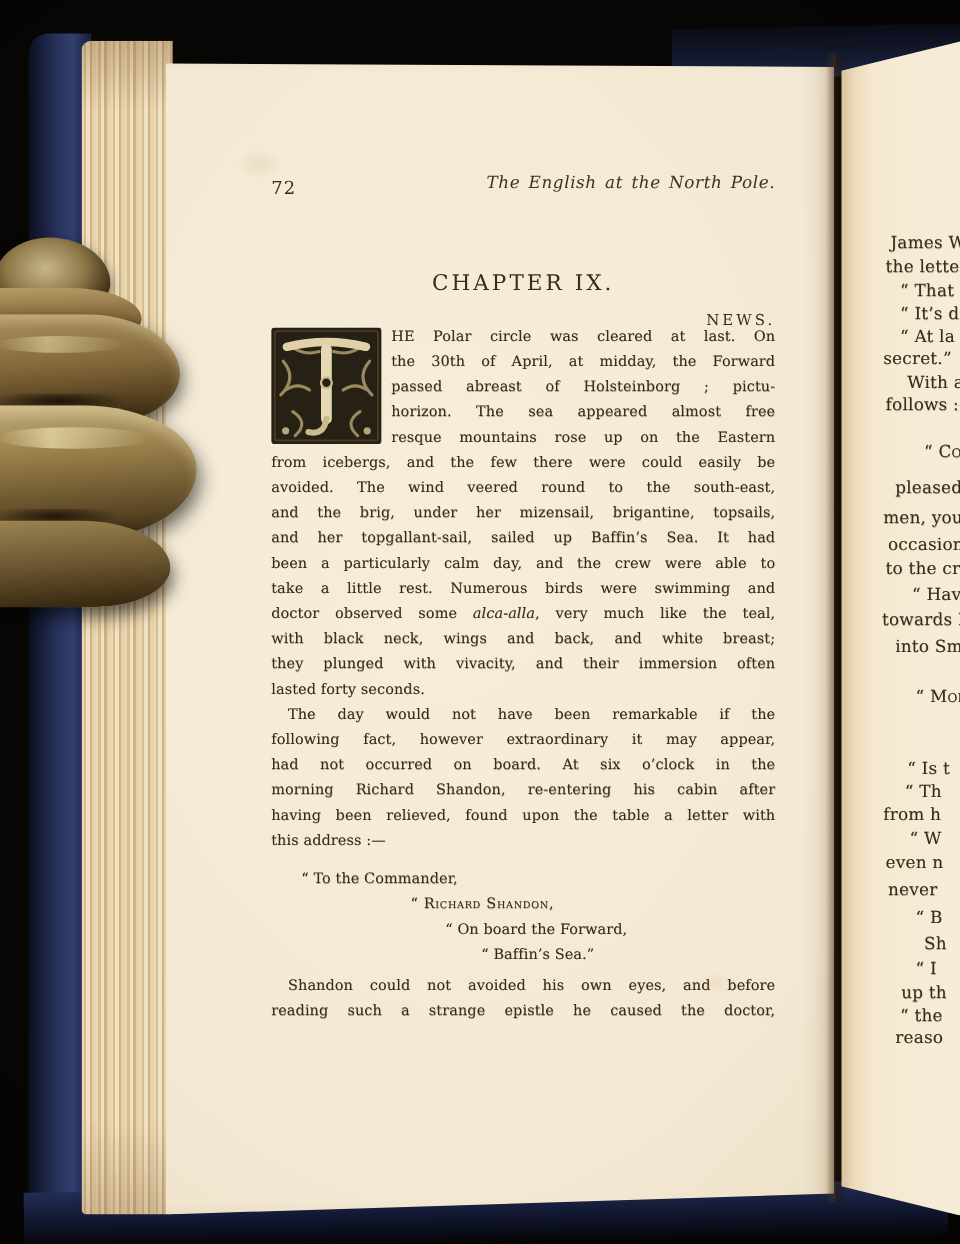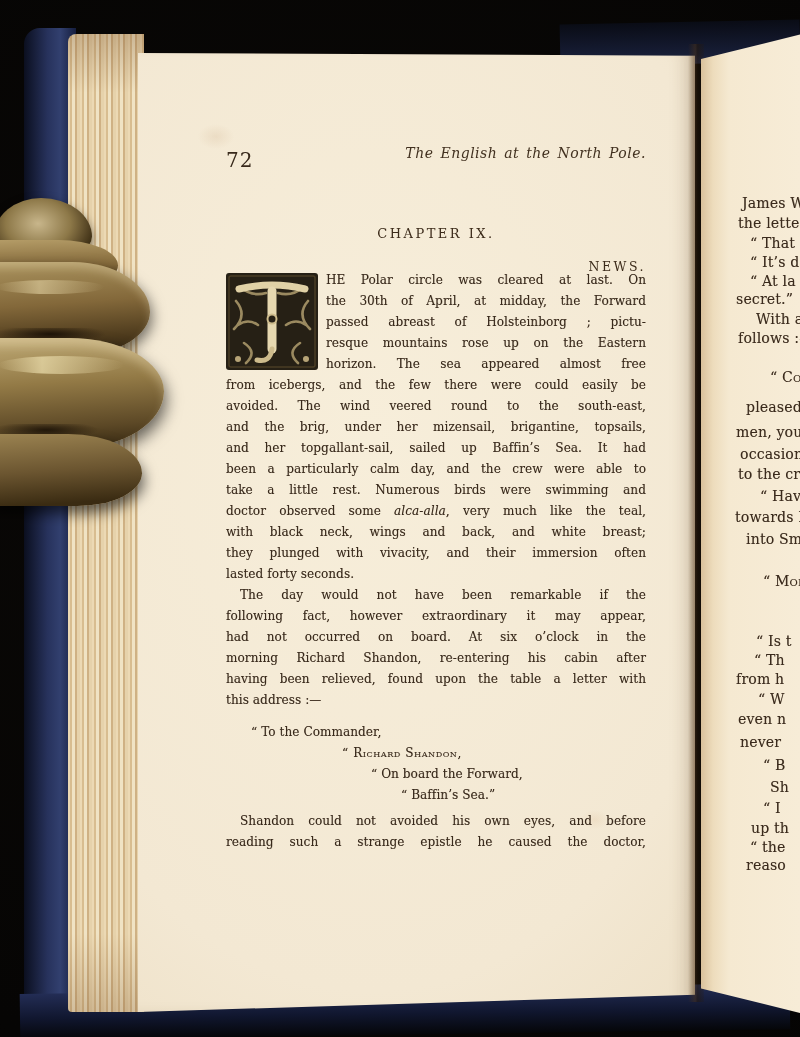--- a/index.html
+++ b/index.html
@@ -37,23 +37,23 @@
     position:absolute;left:138px;top:50px;width:557px;height:962px;
     background:
       radial-gradient(20px 14px at 82% 80%, rgba(190,130,70,.10), transparent 70%),
       radial-gradient(26px 18px at 14% 9%, rgba(170,120,70,.12), transparent 70%),
       radial-gradient(125% 105% at 42% 40%, #f7eeda 0%, #f3e8d3 55%, #e9dabd 92%, #e0cdab 100%);
     clip-path:polygon(0 0.3%, 100% 0.6%, 100% 98.2%, 0 100%);
     box-shadow:inset -16px 0 20px -12px rgba(90,60,30,.38);
     color:#38291b;
   }
   .header-row{position:absolute;left:88px;top:95px;width:420px;height:24px;}
-  .pgnum{position:absolute;left:0;top:3px;font-size:20px;letter-spacing:1px;}
+  .pgnum{position:absolute;left:0;top:3px;font-size:15px;letter-spacing:1px;}
   .running{display:block;text-align:right;font-style:italic;font-size:14px;letter-spacing:.5px;word-spacing:2px;color:#41301f;}
-  .chapter{position:absolute;left:88px;top:176px;width:420px;text-align:center;font-size:13px;letter-spacing:2.5px;color:#3c2b1a;}
+  .chapter{position:absolute;left:88px;top:176px;width:420px;text-align:center;font-size:18px;letter-spacing:2.5px;color:#3c2b1a;}
   .newsh{position:absolute;left:88px;top:209px;width:420px;text-align:right;font-size:12.5px;letter-spacing:2.5px;color:#3c2b1a;}
   .body{position:absolute;left:88px;top:220px;width:420px;font-size:12px;line-height:21px;letter-spacing:.1px;
         text-shadow:.3px .3px .4px rgba(57,43,30,.35);}
   .bl{text-align:justify;text-align-last:justify;}
   .bl.end{text-align-last:left;}
   .bl.ind{text-indent:14px;}
   .dropcap{float:left;width:92px;height:97px;margin:3px 8px 2px 0;}
   #addr{margin-top:11px;}
   .al{line-height:21px;text-align:left;}
   .sc{font-variant:small-caps;letter-spacing:.6px;}
@@ -132,22 +132,22 @@
             <path d="M46,18 L46,76" fill="none" stroke="#e6d8b0" stroke-width="9" stroke-linecap="round"></path>
             <path d="M46,76 Q44,90 31,87" fill="none" stroke="#cdbb8c" stroke-width="5" stroke-linecap="round"></path>
             <circle cx="12" cy="86" r="3" fill="#b7a477"></circle>
             <circle cx="80" cy="86" r="3" fill="#b7a477"></circle>
             <circle cx="46" cy="46" r="4.5" fill="#262015" stroke="#cdbb8c" stroke-width="2"></circle>
           </svg>
         </span>
       <div class="bl">HE Polar circle was cleared at last.  On</div>
           <div class="bl">the 30th of April, at midday, the Forward</div>
           <div class="bl">passed abreast of Holsteinborg ; pictu-</div>
+          <div class="bl">horizon.  The sea appeared almost free</div>
           <div class="bl">resque mountains rose up on the Eastern</div>
-          <div class="bl">horizon.  The sea appeared almost free</div>
           <div class="bl">from icebergs, and the few there were could easily be</div>
           <div class="bl">avoided.  The wind veered round to the south-east,</div>
           <div class="bl">and the brig, under her mizensail, brigantine, topsails,</div>
           <div class="bl">and her topgallant-sail, sailed up Baffin’s Sea.  It had</div>
           <div class="bl">been a particularly calm day, and the crew were able to</div>
           <div class="bl">take a little rest.  Numerous birds were swimming and</div>
           <div class="bl">doctor observed some <i>alca-alla</i>, very much like the teal,</div>
           <div class="bl">with black neck, wings and back, and white breast;</div>
           <div class="bl">they plunged with vivacity, and their immersion often</div>
           <div class="bl end">lasted forty seconds.</div>

